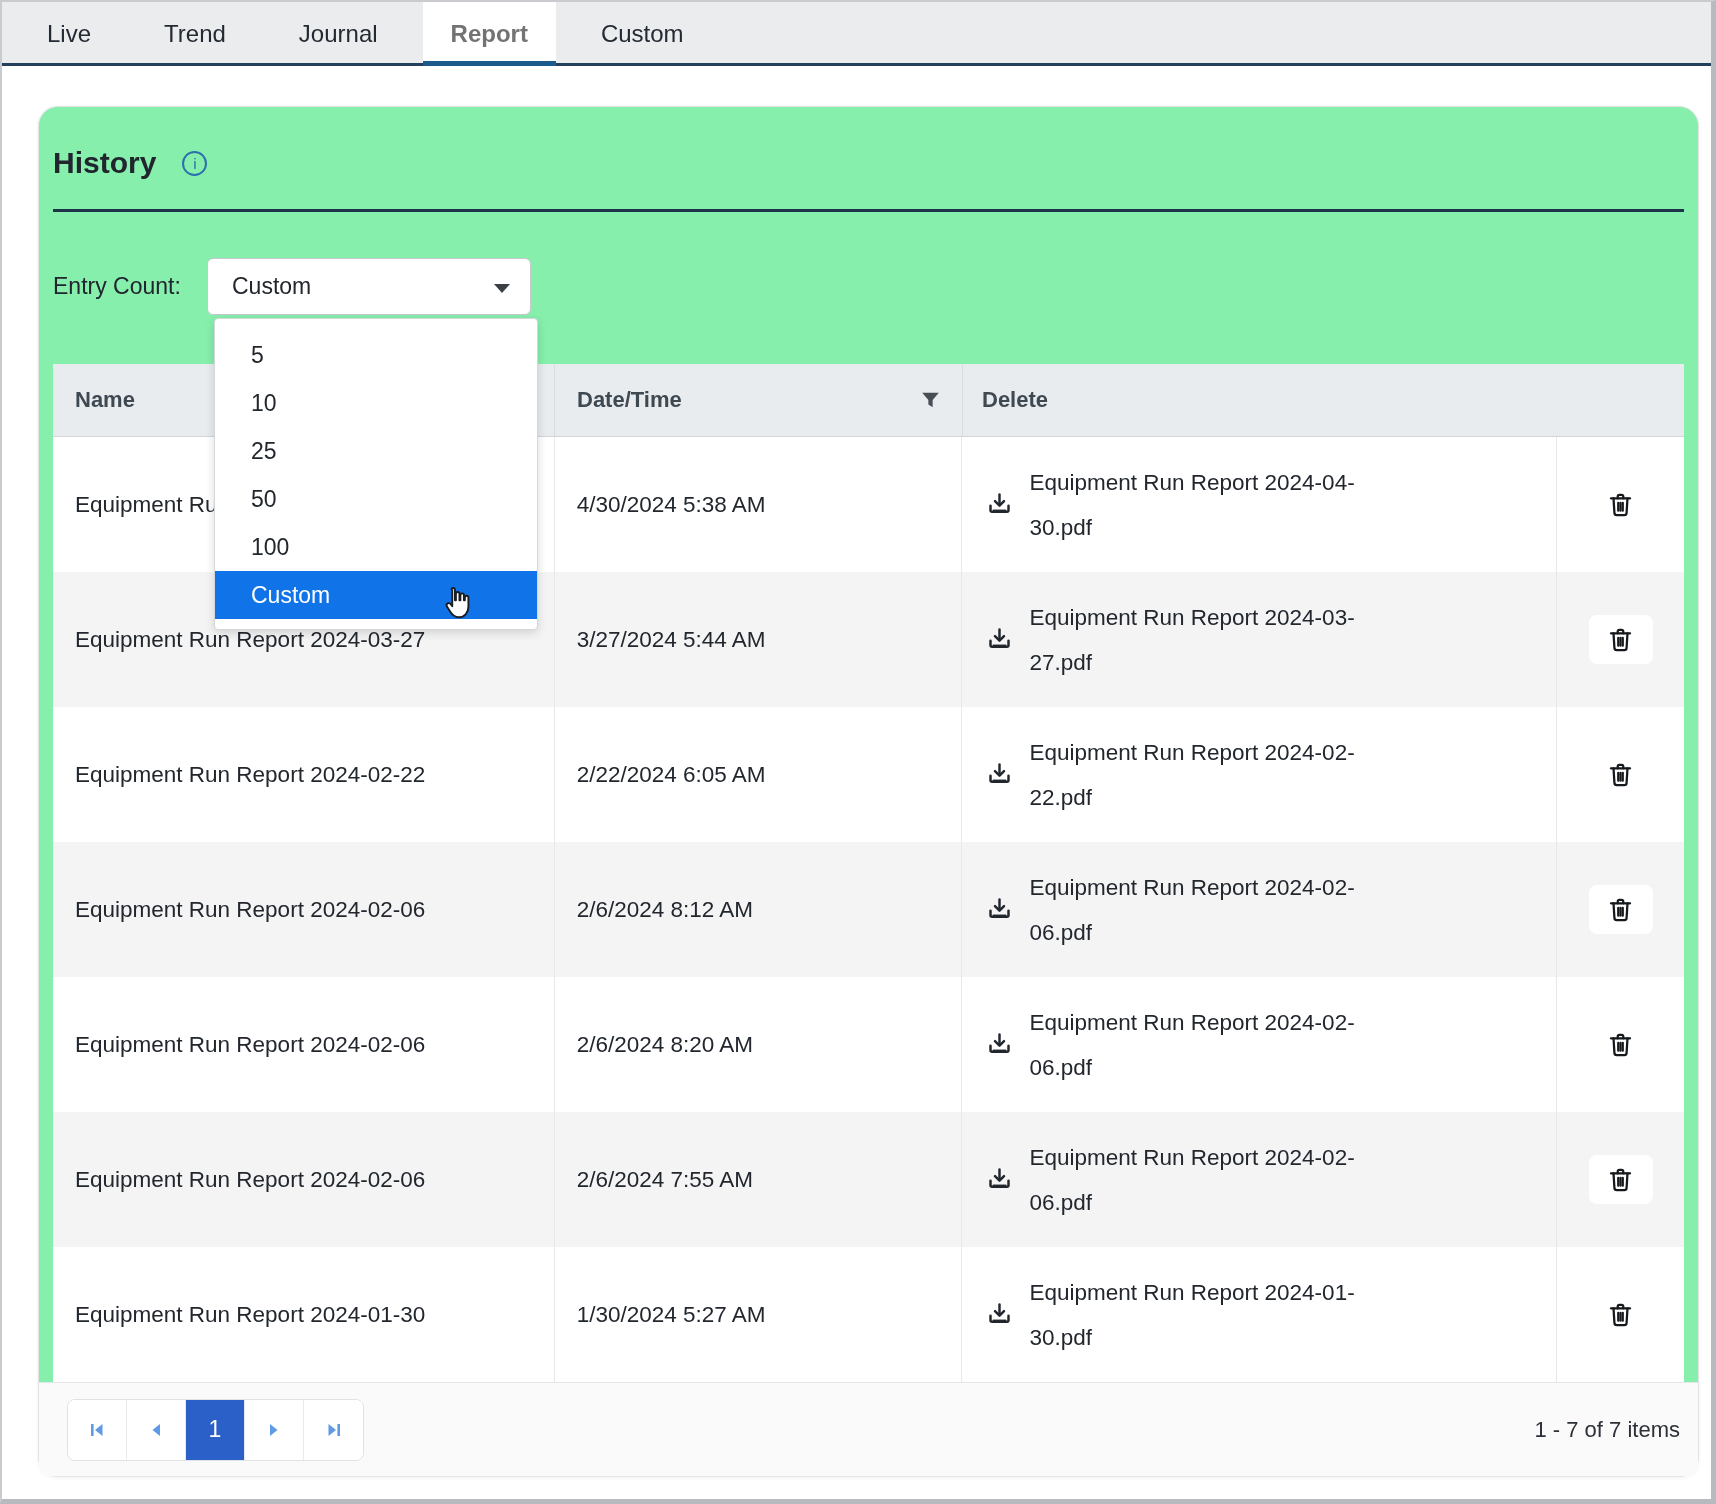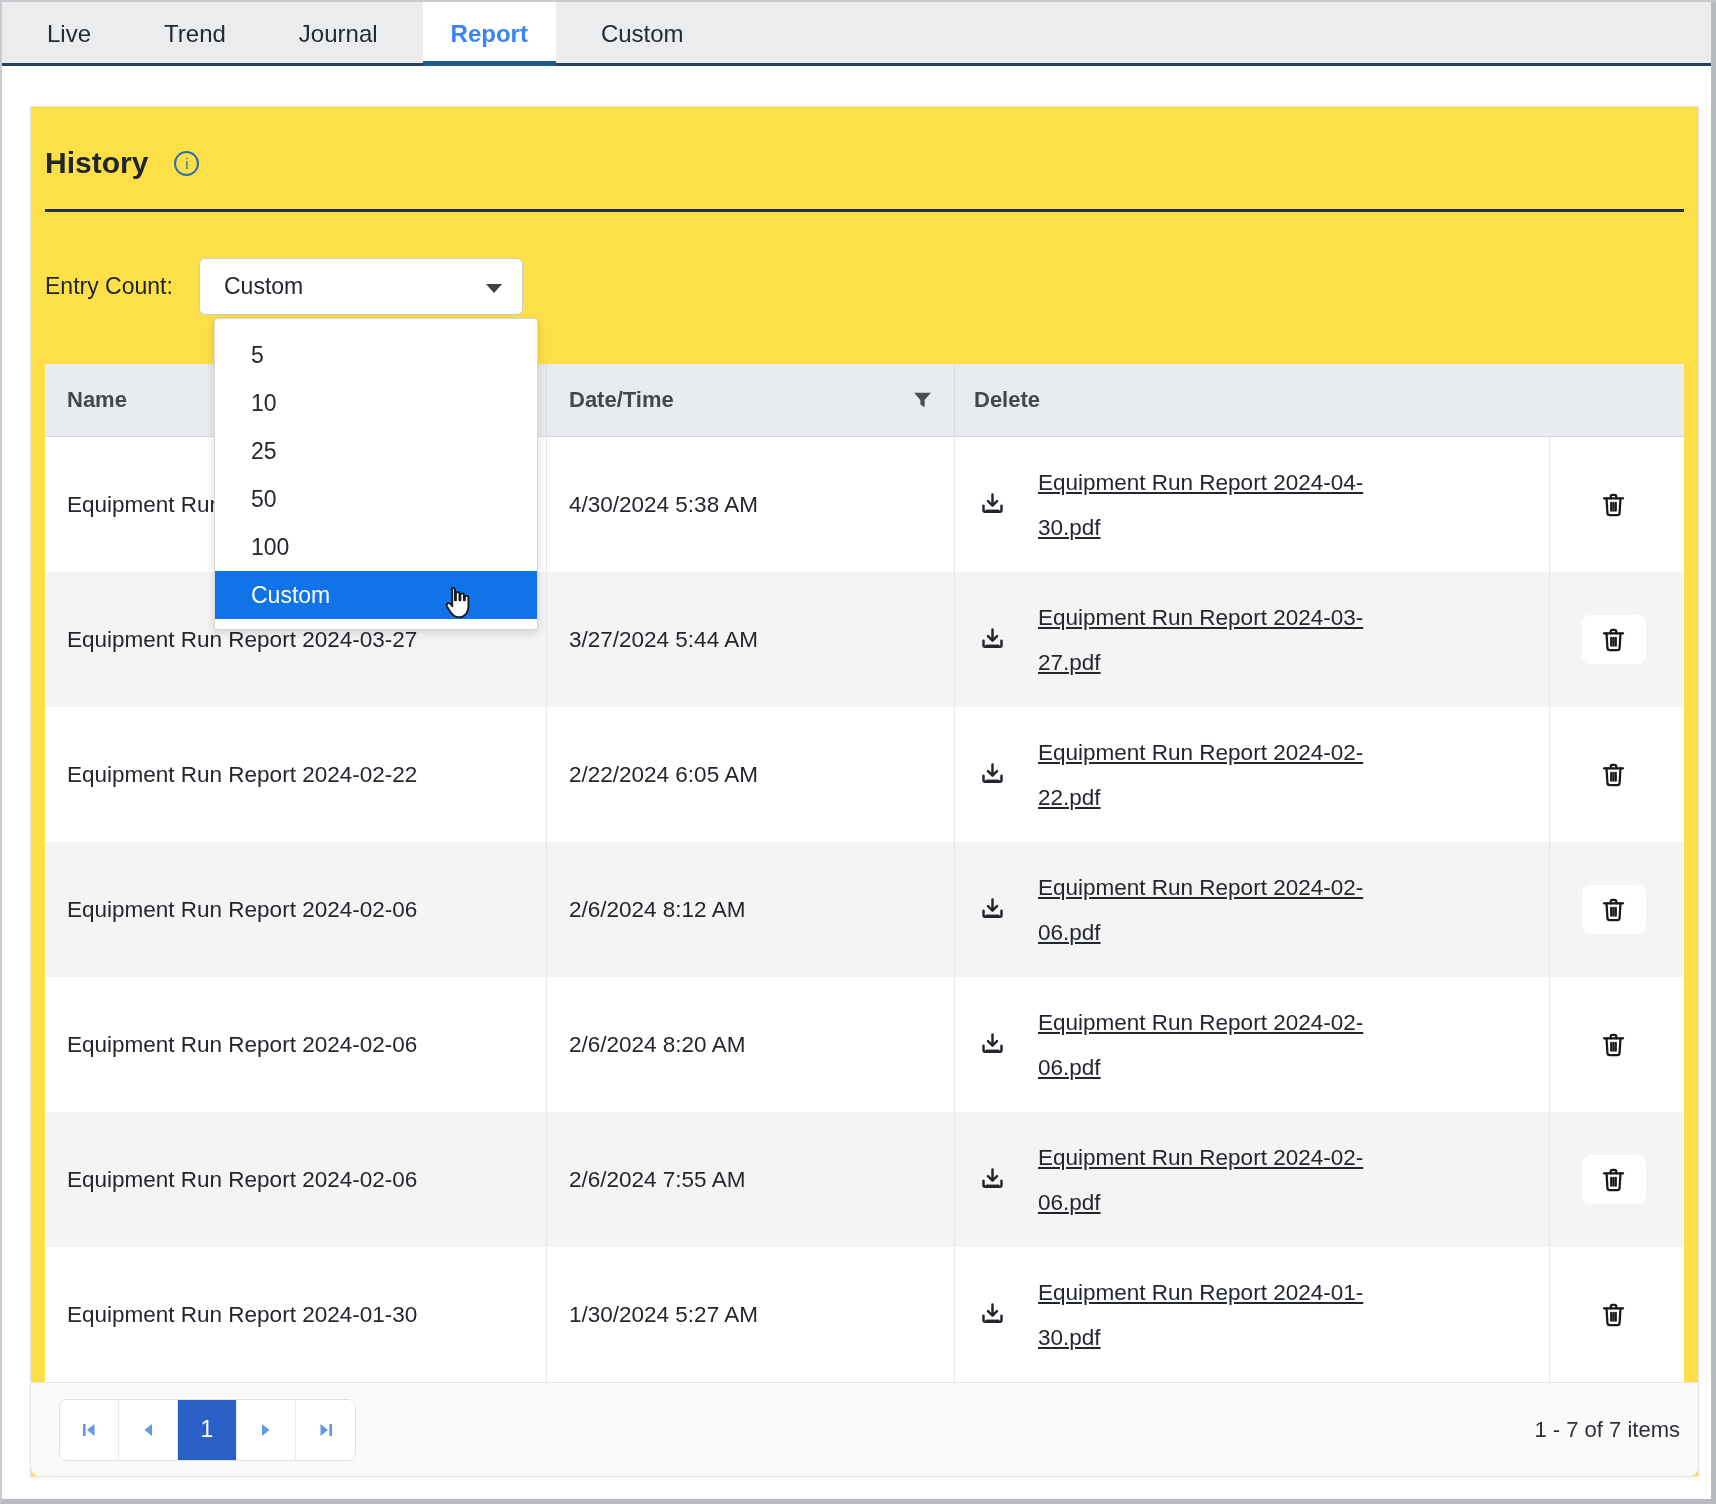--- a/index.html
+++ b/index.html
@@ -7,25 +7,25 @@
   body { font-family:"Liberation Sans", sans-serif; }
 
   .screen { position:relative; width:1716px; height:1504px; background:#ffffff;
             border-top:2px solid #c9cbce; border-left:2px solid #c9cbce;
             border-right:5px solid #b7bbbf; border-bottom:5px solid #b7bbbf; overflow:hidden; }
 
   
   .tabbar { position:relative; height:64px; background:#ebeced; display:flex; align-items:stretch; }
   .tabbar::after { content:""; position:absolute; left:0; right:0; bottom:0; height:3px; background:#25405c; z-index:1; }
   .tab { position:relative; display:flex; align-items:center; padding:0 28px; font-size:24px; color:#242a33;margin-left:17px; }
-  .tab.active { background:#ffffff; font-weight:bold; color:#3b82f6; z-index:2; }
+  .tab.active { background:#ffffff; font-weight:bold; color:#737373; z-index:2; }
   .tab.active::after { content:""; position:absolute; left:0; right:0; bottom:0; height:5px; background:#1e5b8d; }
 
   
-  .card { margin:40px 12px 0 28px; background:#fde047; border:1px solid #e2e4e7; border-radius:0;
+  .card { margin:40px 12px 0 36px; background:#86efac; border:1px solid #e2e4e7; border-radius:20px;
           box-shadow:0 1px 4px rgba(0,0,0,.06); }
   .card-inner { padding:0 14px; }
 
   .page-head { display:flex; align-items:center; gap:26px; padding-top:34px; height:78px; }
   .page-title { font-size:30px; font-weight:bold; color:#20252e; }
   .info-icon { width:25px; height:25px; border:2px solid #2c6fae; border-radius:50%; color:#2c6fae;
                display:flex; align-items:center; justify-content:center; font-size:15px; font-style:normal; }
   .rule { height:3px; background:#1e3349; border:none; margin-top:24px; }
 
   
@@ -46,21 +46,21 @@
   .col-dt   { width:408px; }
   .col-files{ width:595px; }
   .col-del  { width:127px; border-right:none !important; }
   .gh-cell.col-del { justify-content:flex-start; padding:0 0 0 19px; }
 
   .grid-row { display:flex; height:135px; font-size:22.5px; color:#22272e; background:#fff; }
   .grid-body .grid-row:nth-child(even) { background:#f4f4f5; }
   .cell { display:flex; align-items:center; padding:0 22px; border-right:1px solid #e6e8ea; }
   .cell.col-del { justify-content:center; padding:0; }
   .file-cell { gap:26px; padding-left:24px; }
-  .file-link { display:flex; align-items:center; gap:32px; color:#22272e;text-decoration:underline; }
+  .file-link { display:flex; align-items:center; gap:16px; color:#22272e; }
   .file-text { width:372px; line-height:45px; }
   .del-btn { width:64px; height:49px; background:#ffffff; border:none; border-radius:8px;
              display:flex; align-items:center; justify-content:center; }
 
   
   .footerbar { height:94px; background:#fafafa; border-top:1px solid #e4e6e9; border-radius:0 0 8px 8px;
                display:flex; align-items:center; padding:0 18px; }
   .pager { display:flex; border:1px solid #dfe2e5; border-radius:8px; overflow:hidden; background:#fff;
            margin-left:10px; margin-right:auto; }
   .pg-btn { width:59px; height:60px; display:flex; align-items:center; justify-content:center;

